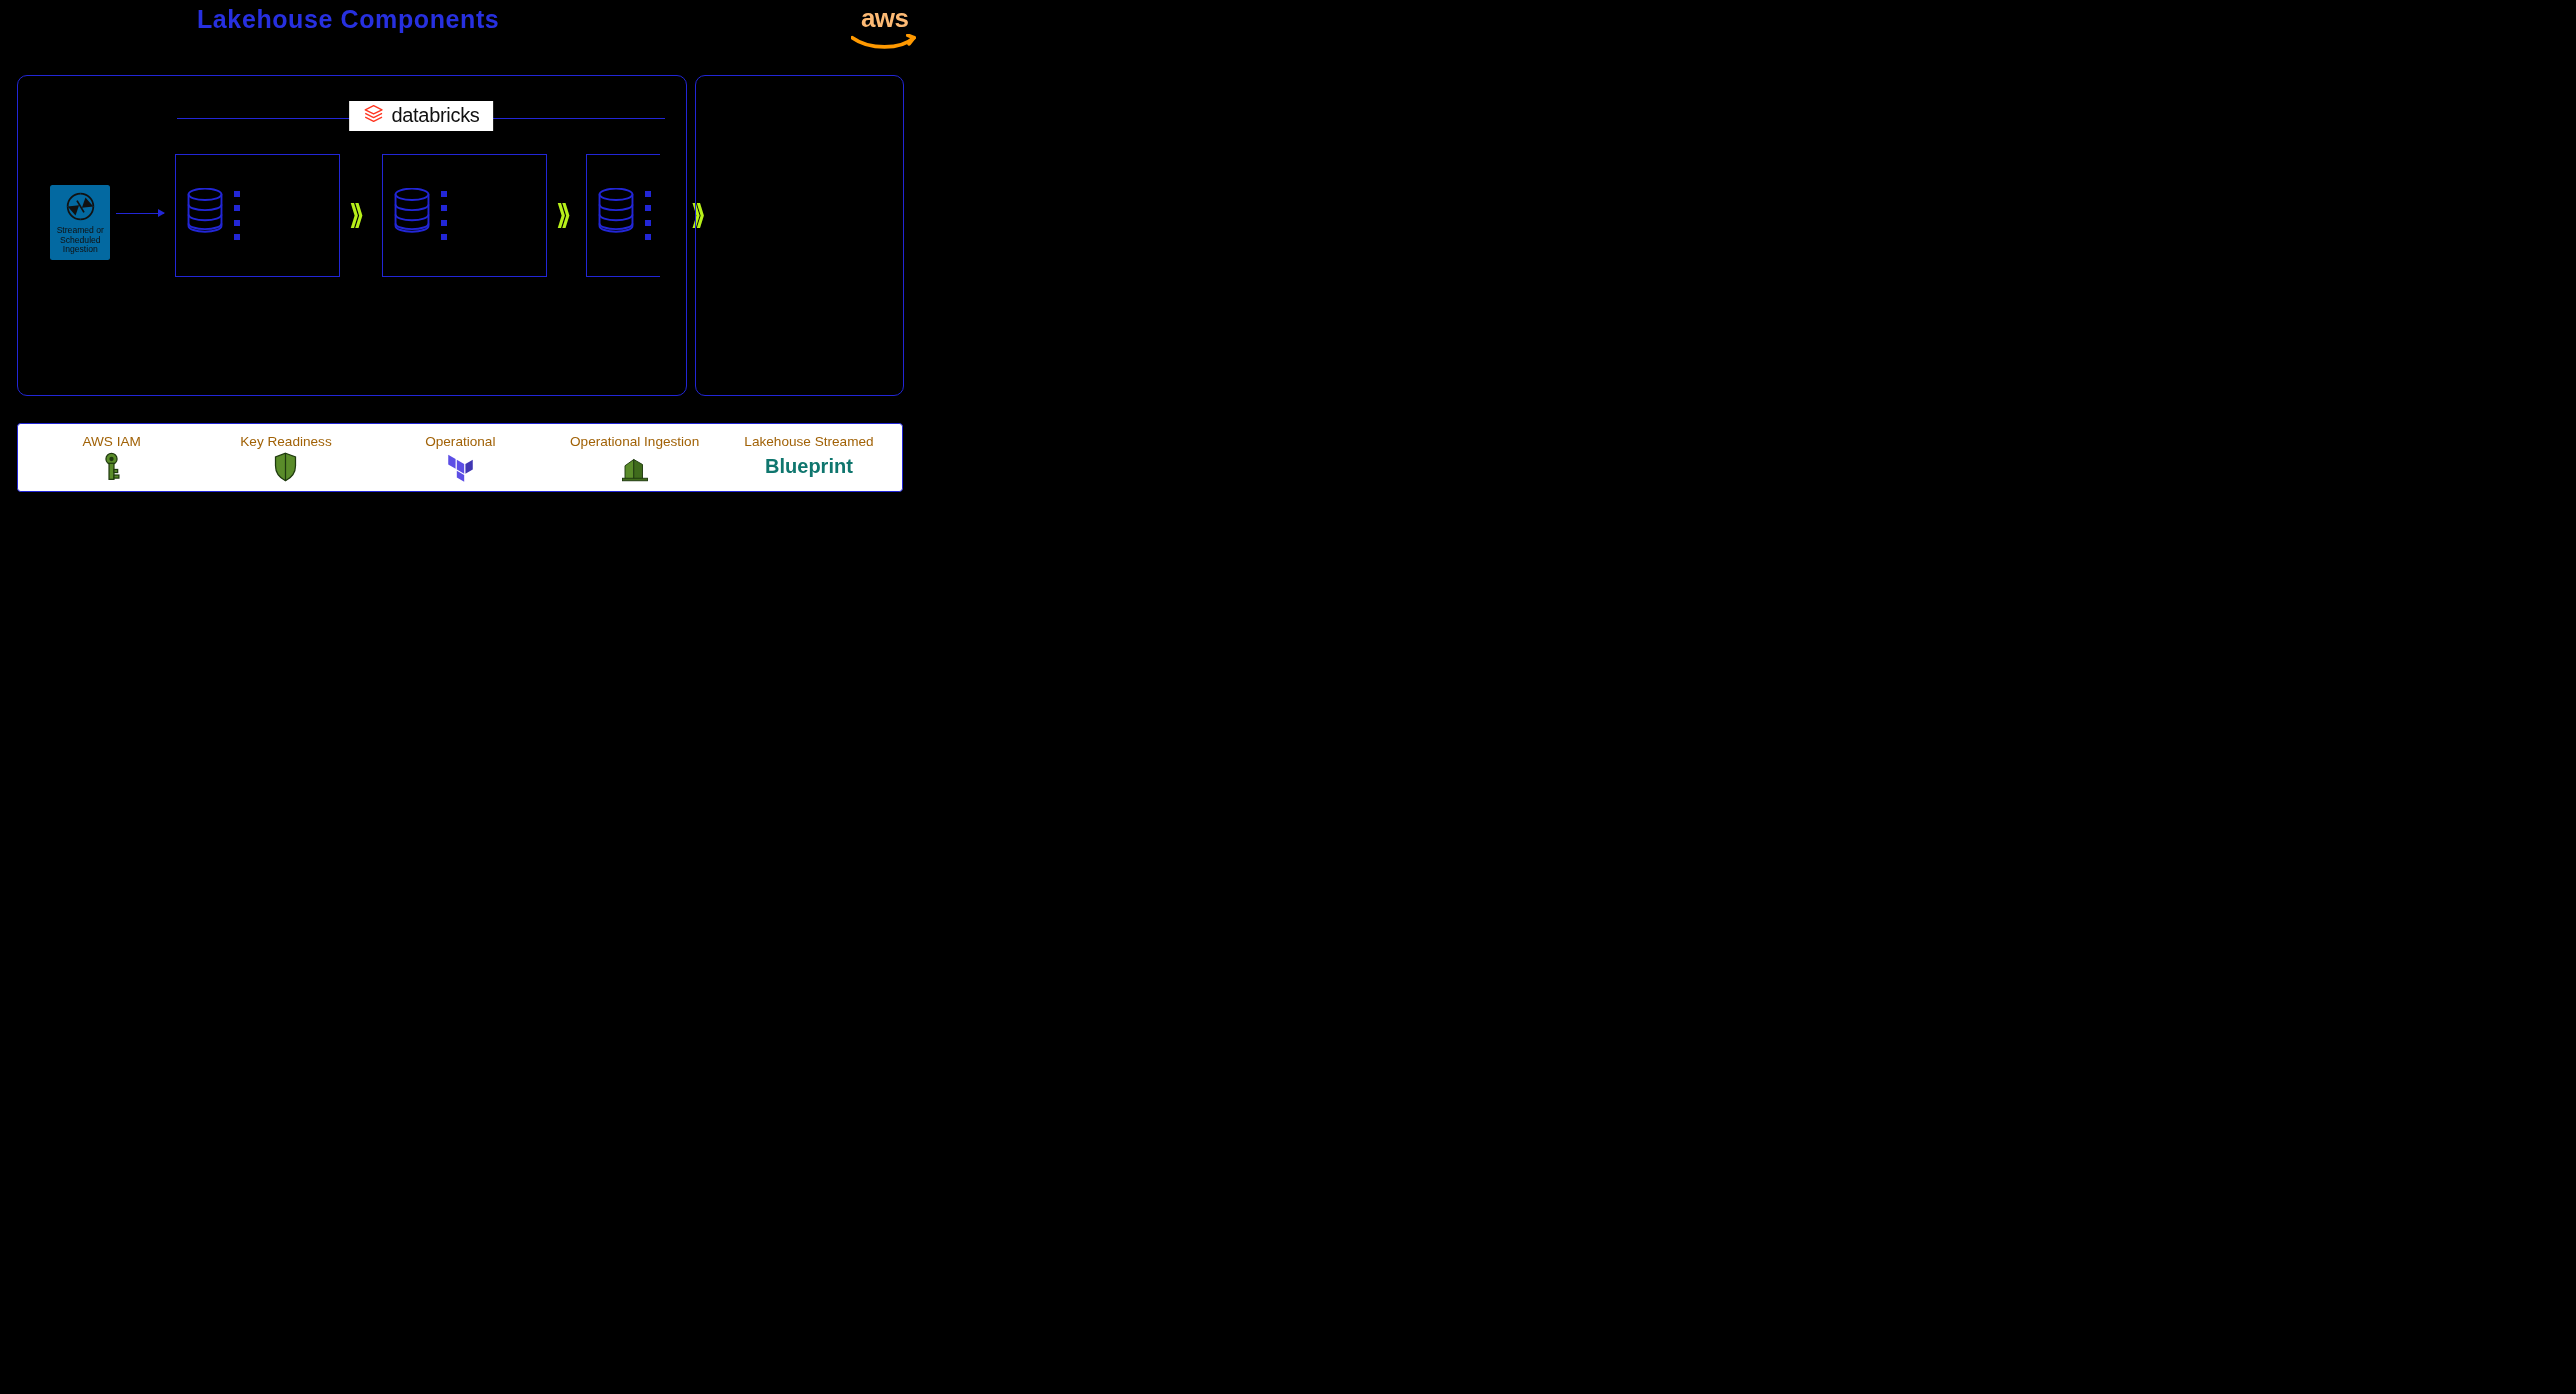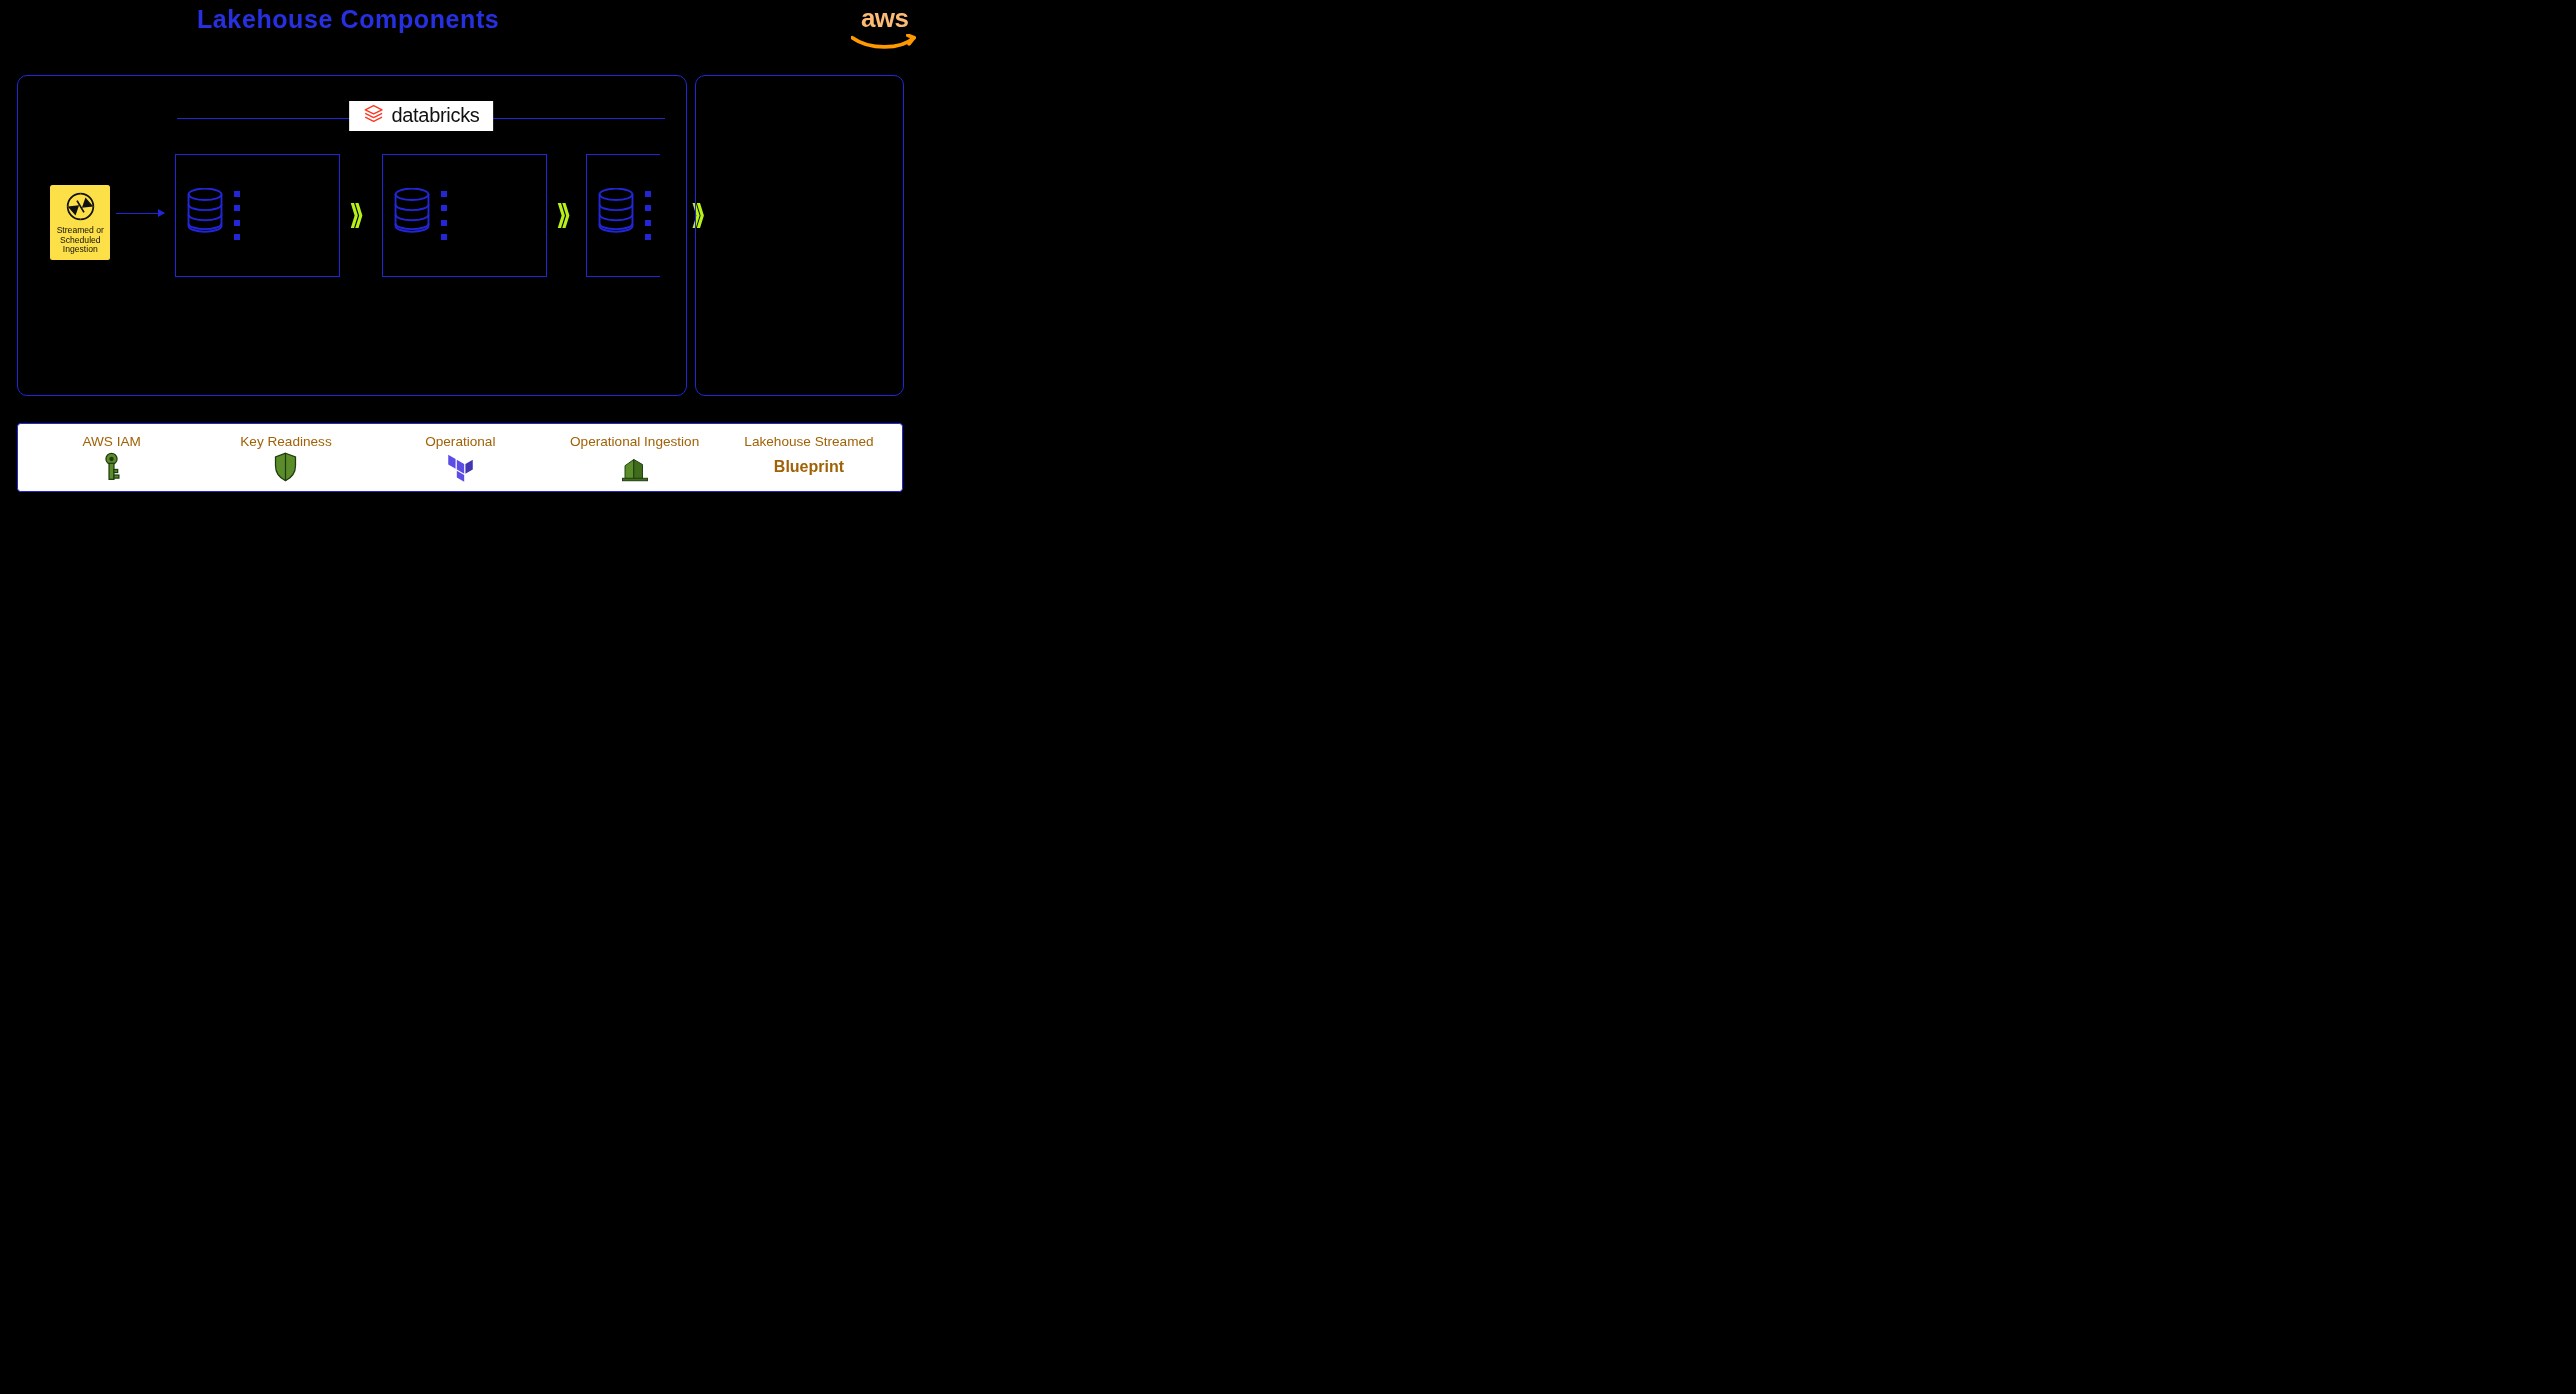--- a/index.html
+++ b/index.html
@@ -74,21 +74,21 @@
       gap: 7.4px;
     }
     .db-text { color: #111; font-size: 20px; font-weight: 400; letter-spacing: -0.3px; }
 
     
     .ingest {
       position: absolute;
       left: 32px;
       top: 109px;
       width: 60px;
-      background: #fde047;
+      background: #0369a1;
       border-radius: 2.5px;
       padding: 3.7px 2.5px 5px;
       text-align: center;
     }
     .ingest-label { color: #111; font-size: 8.6px; line-height: 1.15; }
 
     
     .arrow1 {
       position: absolute;
       left: 98px;
@@ -162,21 +162,21 @@
       border-radius: 3.7px;
       border: 1.2px solid #2226d6;
       display: flex;
       align-items: center;
       justify-content: space-around;
       padding: 3.7px 6.2px;
     }
     .svc { text-align: center; flex: 1; }
     .svc-label { color: #a16207; font-size: 13.6px; margin-bottom: 2.5px; }
     .svc-icon { height: 30px; display: flex; align-items: center; justify-content: center; }
-    .monitor-brand { color: #a16207; font-size: 16px; font-weight: 700; }
+    .monitor-brand { color: #0f766e; font-size: 20px; font-weight: 700; }
   </style>
 </head>
 <body>
 
 <div class="title">Lakehouse Components</div>
 
 <div class="aws-logo">
   <div class="aws-text">aws</div>
   <svg width="68" height="17.3" viewBox="0 0 110 28">
     <path d="M2,6 C30,26 80,26 102,6" stroke="#ff9900" stroke-width="6" fill="none" stroke-linecap="round"></path>

